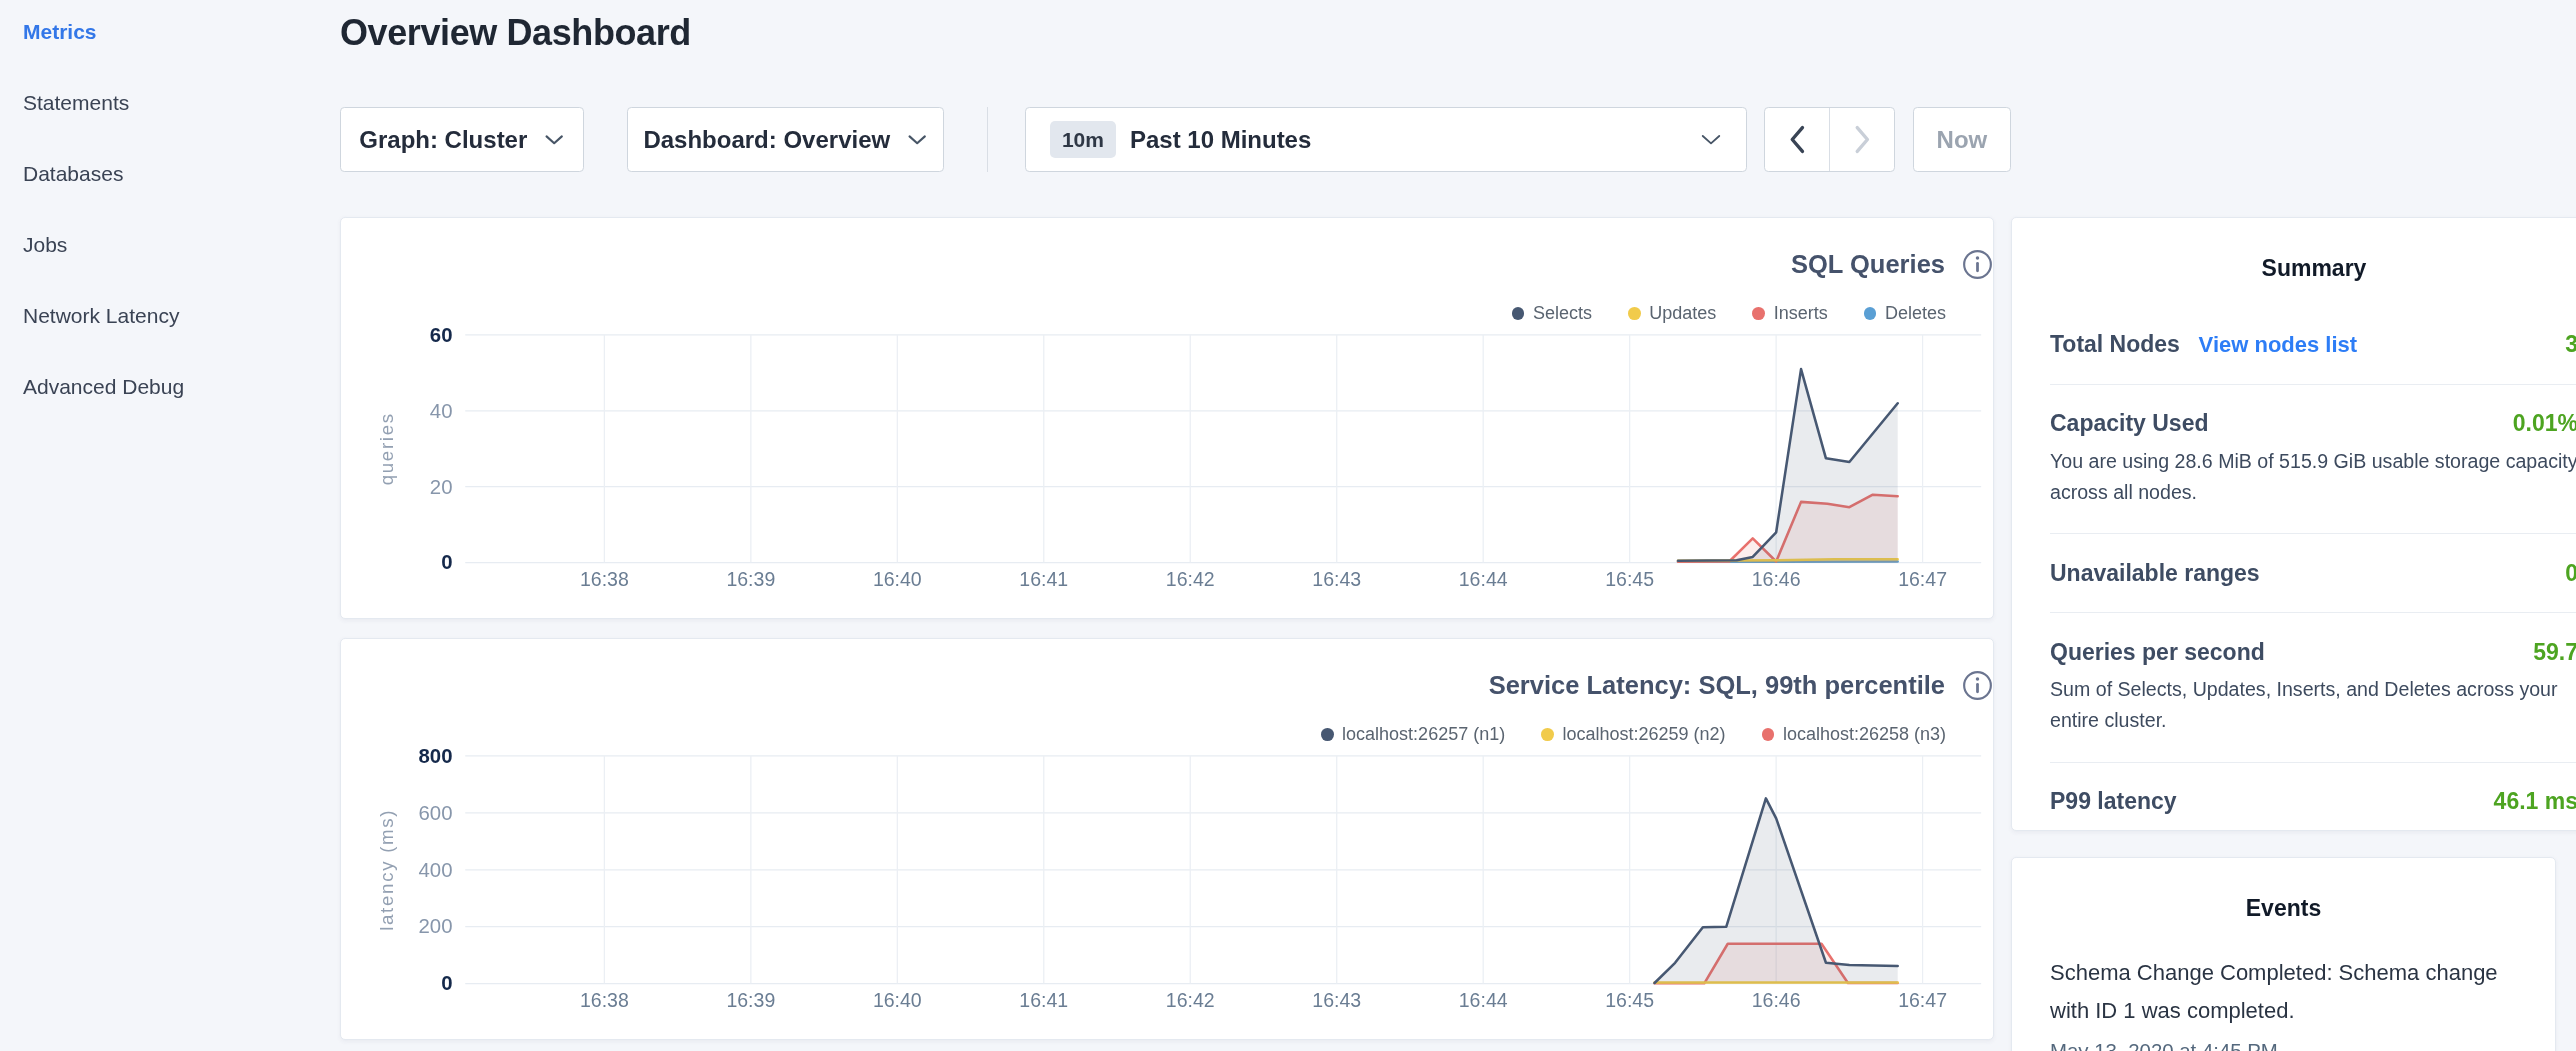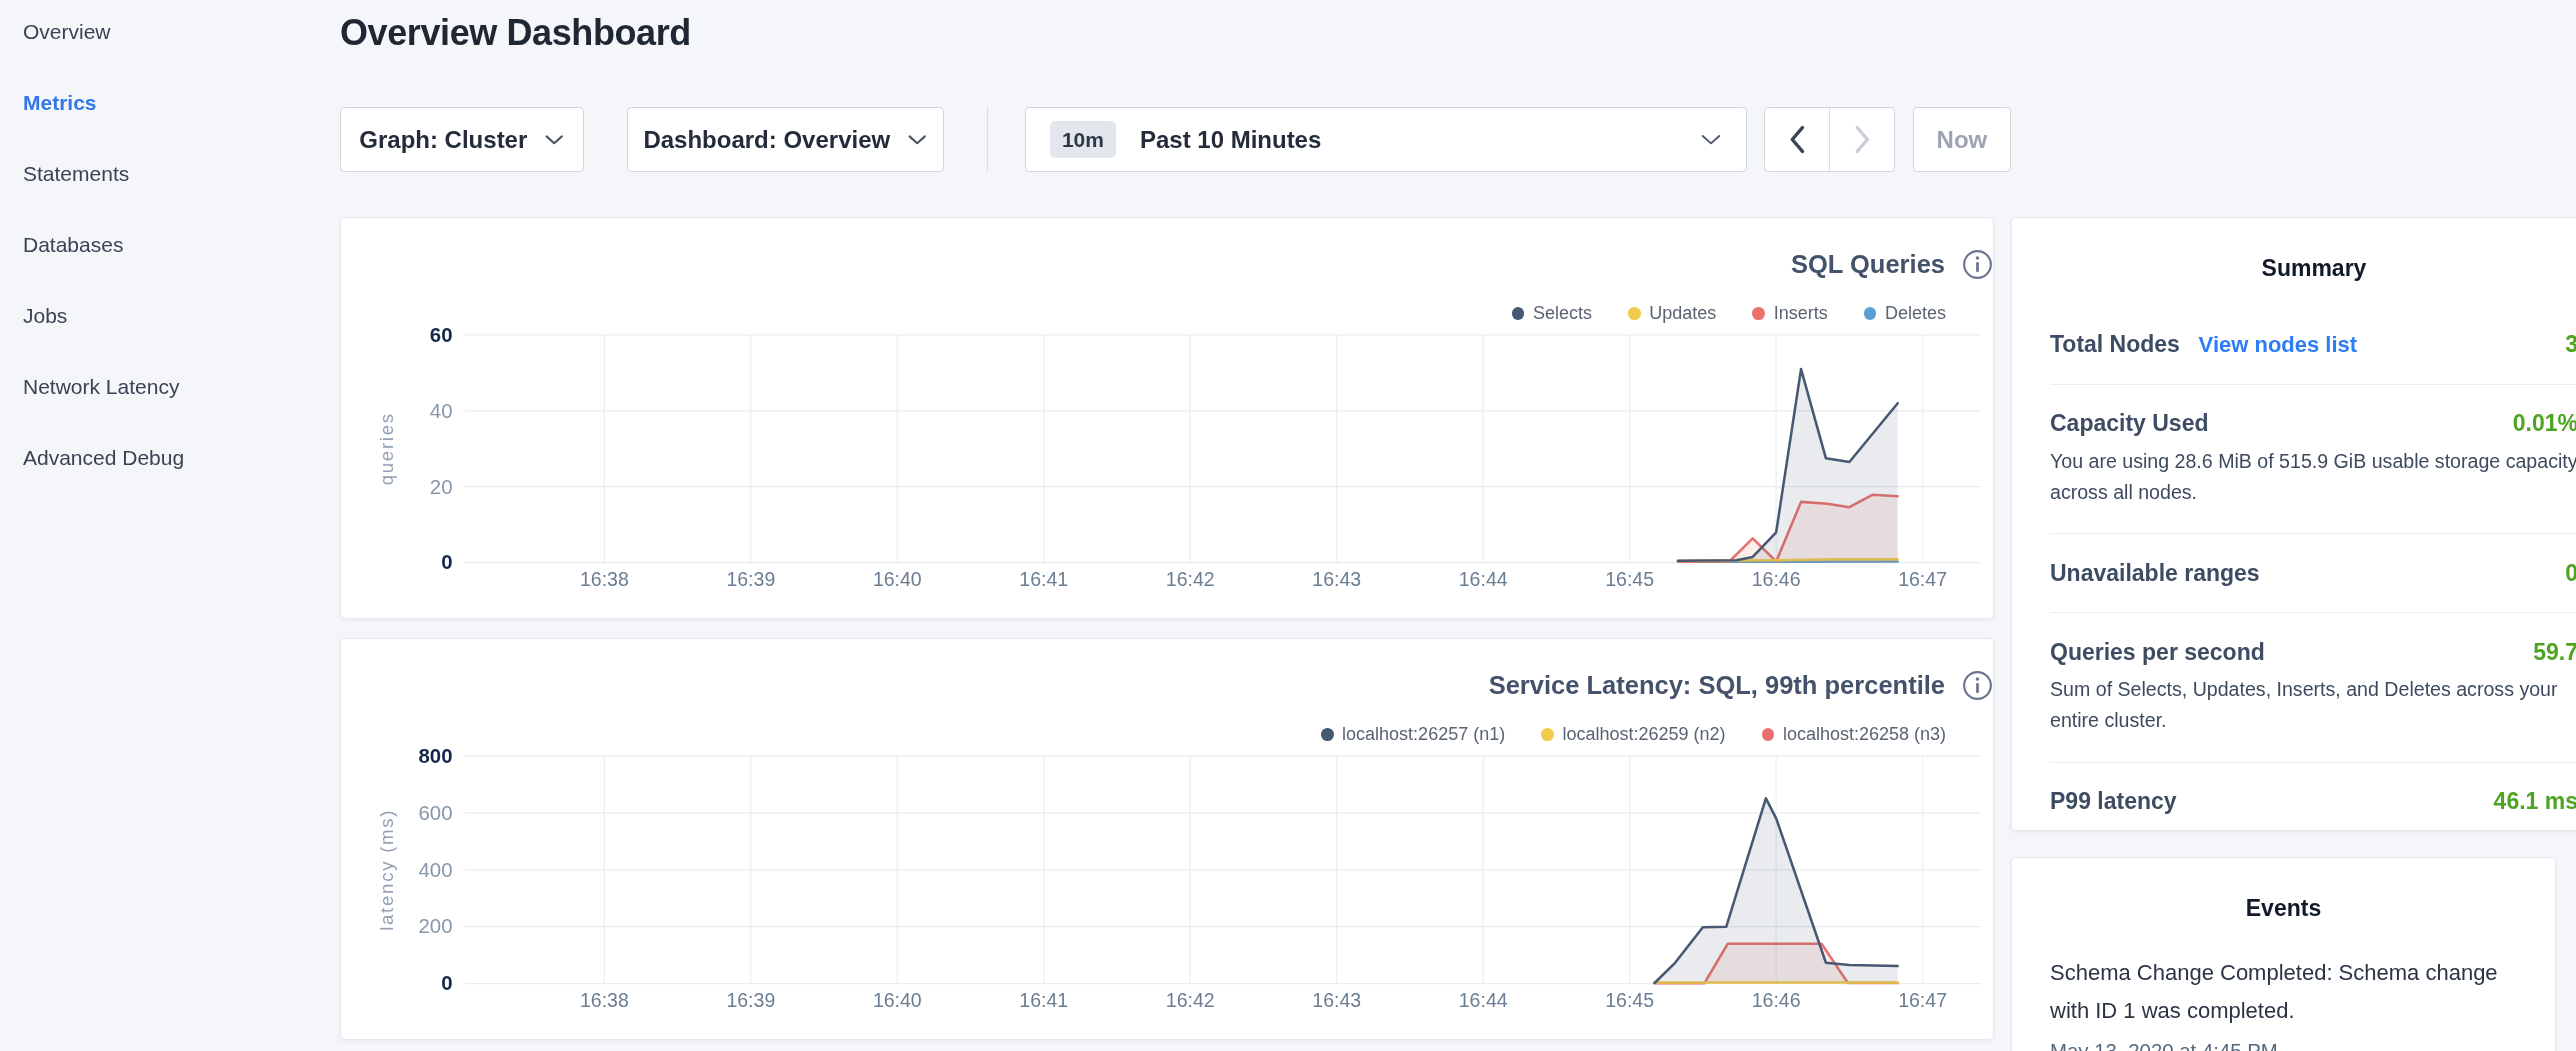--- a/index.html
+++ b/index.html
@@ -23,21 +23,21 @@
   .controls { position:absolute; left:340px; top:107px; height:65px; display:flex; align-items:stretch; }
   .ctl-box {
     background:#fff; border:0.9px solid #cfd6de; border-radius:4.3px;
     display:flex; align-items:center; font-size:24px; font-weight:700; color:#242c3b; cursor:pointer;
   }
   .dd-graph { width:244px; justify-content:center; gap:17px; }
   .dd-dash  { margin-left:43px; width:317px; justify-content:center; gap:17px; }
   .vdiv { margin-left:43px; width:0.9px; background:#d9dee5; }
   .dd-time { margin-left:37px; width:722px; padding:8px 24px; }
   .time-badge { background:#e2e7ee; border-radius:5.1px; padding:6.8px 12px; font-size:21px; font-weight:700; color:#2e3745; }
-  .time-label { margin-left:24px; flex:1; }
+  .time-label { margin-left:14px; flex:1; }
   .arrows { margin-left:17px; width:131px; padding:0; overflow:hidden; cursor:default; }
   .arrow-half { width:65px; height:100%; display:flex; align-items:center; justify-content:center; cursor:pointer; }
   .arrow-half + .arrow-half { border-left:0.9px solid #d9dee5; }
   .now-btn { margin-left:18px; width:98px; justify-content:center; color:#9ba4b0; }
   .chev svg, .arrow-half svg { display:block; }
   
   .charts-col { position:absolute; left:340px; top:217px; width:1654px; }
   .card {
     background:#fff; border:0.9px solid #e4e9f0; border-radius:5.1px;
     box-shadow:0 1.7px 4.3px rgba(60,75,100,0.06);
@@ -64,21 +64,20 @@
   .sum-value { font-size:23px; font-weight:700; color:#4da421; }
   .sum-desc { margin-top:8.5px; font-size:19.6px; line-height:31px; color:#3d4a5e; }
   .divider { border:none; border-top:0.9px solid #e9edf2; margin:25.5px 0; }
   .event-text { margin-top:32px; font-size:22px; line-height:38px; color:#2a3443; }
   .event-time { margin-top:10.2px; font-size:20.4px; color:#54687d; }
 </style>
 </head>
 <body>
 
 <nav class="sidebar">
-  <div class="nav-item">Overview</div>
   <div class="nav-item active">Metrics</div>
   <div class="nav-item">Statements</div>
   <div class="nav-item">Databases</div>
   <div class="nav-item">Jobs</div>
   <div class="nav-item">Network Latency</div>
   <div class="nav-item">Advanced Debug</div>
 </nav>
 
 <h1 class="page-title">Overview Dashboard</h1>
 

